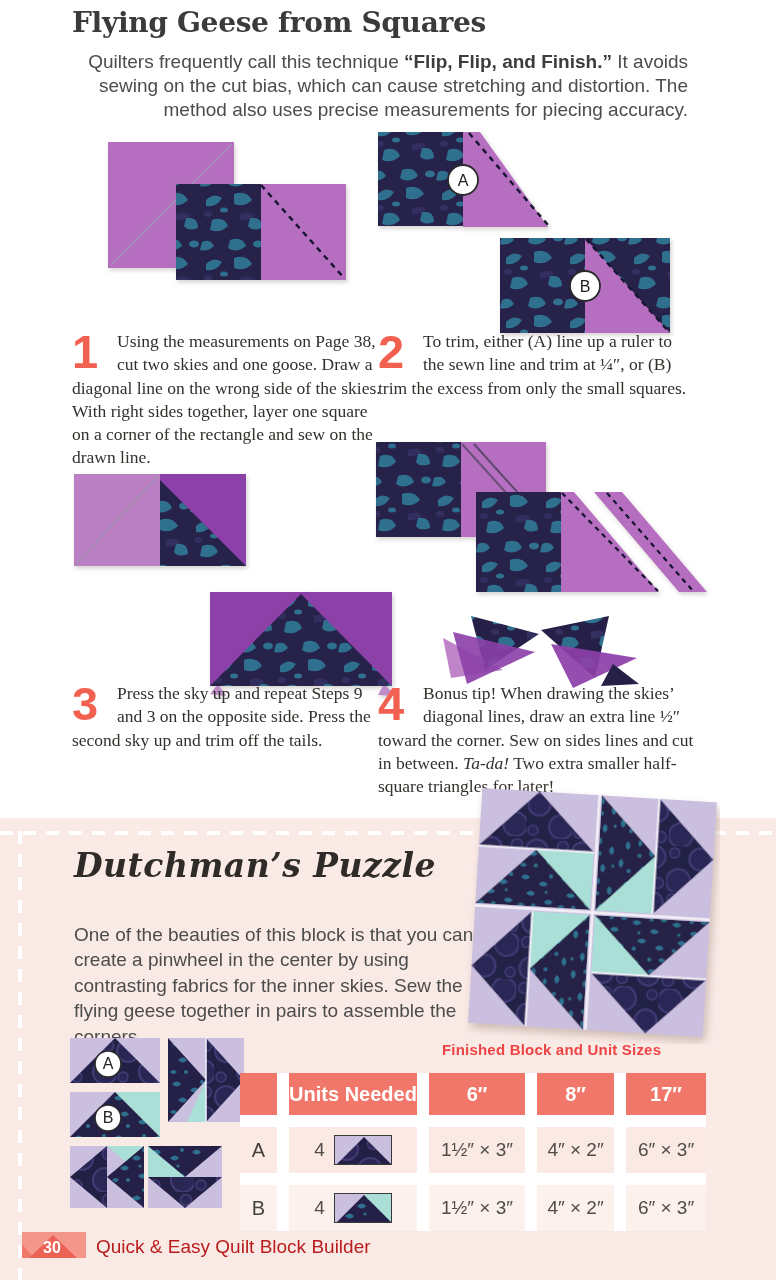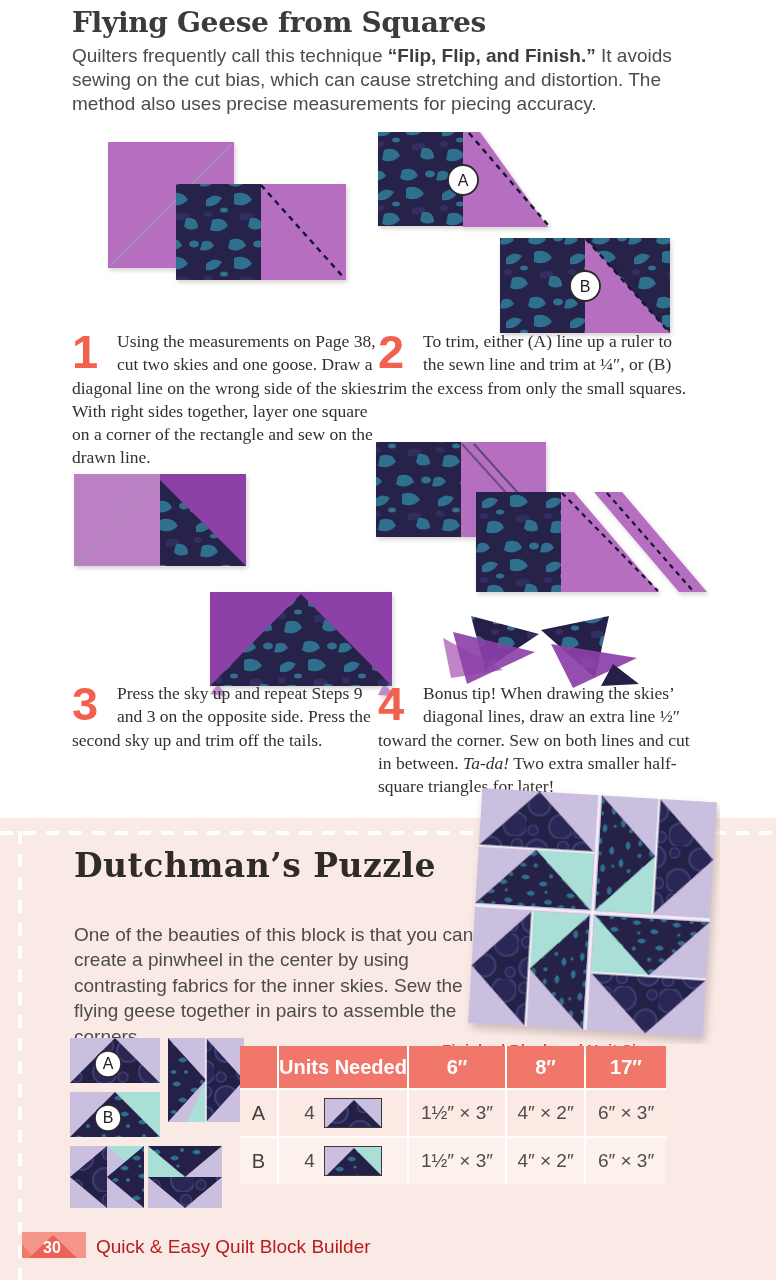--- a/index.html
+++ b/index.html
@@ -4,45 +4,45 @@
 <style>
   * { box-sizing: border-box; margin: 0; padding: 0; }
   html,body { width:776px; }
   body { font-family:"Liberation Sans", sans-serif; background:#ffffff; }
   .page { position:relative; width:776px; height:1280px; background:#ffffff; overflow:hidden; }
 
   .abs { position:absolute; }
 
   .page-title { left:72px; top:6px; font-family:"DejaVu Serif", serif; font-weight:700;
                 font-size:28px; color:#3b3b3b; letter-spacing:-0.3px; }
-  .intro { left:72px; top:44px; width:616px; font-size:19px; line-height:1.27; color:#4c4c4c; }
+  .intro { left:72px; top:50px; width:616px; font-size:19px; line-height:1.27; color:#4c4c4c;text-align:right; }
   .intro b { color:#3d3d3d; }
 
   .step { width:310px; font-family:"Liberation Serif", serif; font-size:17.5px;
           line-height:1.33; color:#33302c; }
   .step-num { float:left; width:36px; font-family:"Liberation Sans", sans-serif;
               font-weight:600; font-size:47px; line-height:0.95; color:#f2604f; margin-right:9px; }
   .step b { font-weight:400; }
   .step i { font-style:italic; }
 
   .pink-section { left:0; top:818px; width:776px; height:462px; background:#faeae6; }
   .dash-h { left:0; top:831px; width:776px; height:4px;
             background:repeating-linear-gradient(90deg,#ffffff 0 13px, rgba(255,255,255,0) 13px 23px); }
   .dash-v { left:18px; top:831px; width:4px; height:449px;
             background:repeating-linear-gradient(180deg,#ffffff 0 13px, rgba(255,255,255,0) 13px 23px); }
 
-  .dutch-heading { left:74px; top:846px; font-family:"DejaVu Serif", serif; 
+  .dutch-heading { left:74px; top:846px; font-family:"DejaVu Serif", serif; font-style:italic;
                    font-weight:700; font-size:33px; color:#2f2b29; letter-spacing:0.5px; }
   .dutch-body { left:74px; top:902px; width:404px; font-size:19px; line-height:1.34; color:#4c4c4c;margin-top:20px; }
 
   .table-caption { left:442px; top:1041px; font-size:15px; font-weight:600; color:#ef4444; letter-spacing:0.2px; }
 
-  .qtable { left:240px; top:1046px; display:grid;
+  .qtable { left:240px; top:1073px; display:grid;
             grid-template-columns:37px 128px 96px 77px 80px;
-            grid-template-rows:42px 46px 46px; gap:2px; background:#ffffff; }
+            grid-template-rows:42px 46px 46px; gap:12px; background:#ffffff; }
   .qtable .cell { display:flex; align-items:center; justify-content:center; }
   .qtable .hdr { background:#f0776a; color:#ffffff; font-size:20px; font-weight:600; }
   .qtable .rowA { background:#fbe9e3; }
   .qtable .rowB { background:#fdf1ed; }
   .qtable .body-txt { font-size:19px; color:#4f4c4a; }
   .qtable .label-txt { font-size:20px; color:#44413f; }
   .units-cell { gap:9px; }
   .unit-swatch { border:1.5px solid #3a3a3a; background:#cbbfe0; }
 
   .footer-text { left:96px; top:1236px; font-size:19px; color:#b91c1c; }
@@ -187,21 +187,21 @@
     </g>
   </svg>
 
   <div class="abs step" style="left:72px;top:682px">
     <div class="step-num">3</div>
     <span>Press the sky up and repeat Steps 9 and 3 on the opposite side. Press the second sky up and trim off the tails.</span>
   </div>
 
   <div class="abs step" style="left:378px;top:682px;width:320px">
     <div class="step-num">4</div>
-    <b>Bonus tip!</b><span> When drawing the skies’ diagonal lines, draw an extra line ½″ toward the corner. Sew on both lines and cut in between. </span><i>Ta-da!</i><span> Two extra smaller half-square triangles for later!</span>
+    <b>Bonus tip!</b><span> When drawing the skies’ diagonal lines, draw an extra line ½″ toward the corner. Sew on sides lines and cut in between. </span><i>Ta-da!</i><span> Two extra smaller half-square triangles for later!</span>
   </div>
 
   <div class="abs pink-section"></div>
   <div class="abs dash-h"></div>
   <div class="abs dash-v"></div>
 
   <h2 class="abs dutch-heading">Dutchman’s Puzzle</h2>
   <p class="abs dutch-body">One of the beauties of this block is that you can create a pinwheel in the center by using contrasting fabrics for the inner skies. Sew the flying geese together in pairs to assemble the corners.</p>
 
   <svg class="abs" style="left:464px;top:788px" width="256" height="256">

